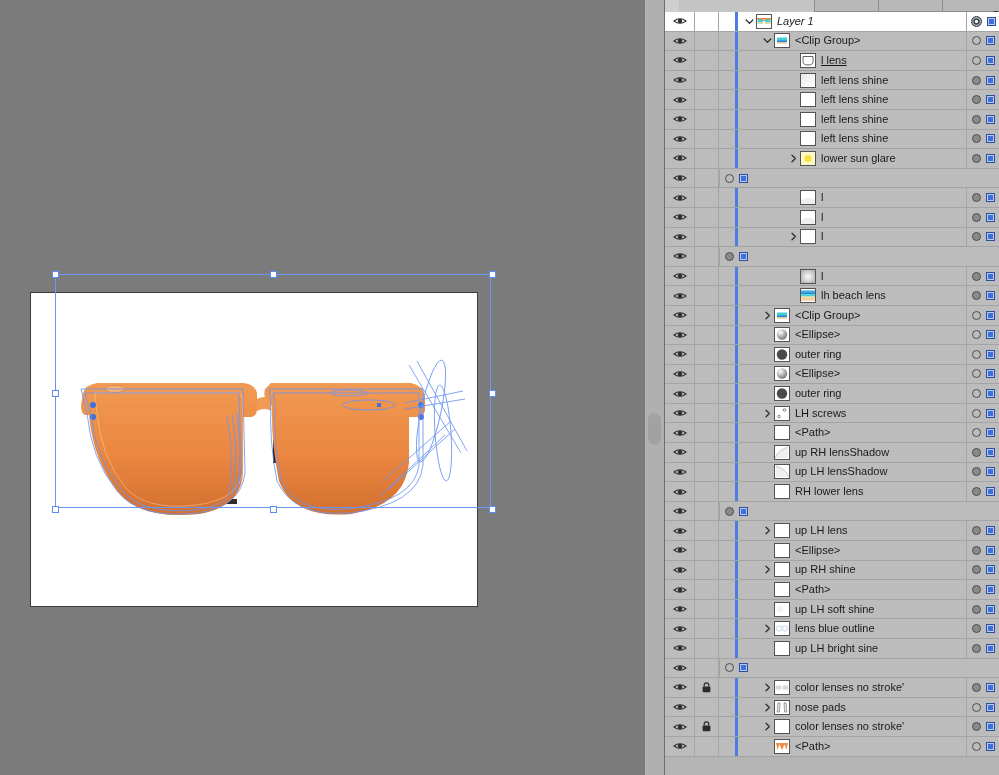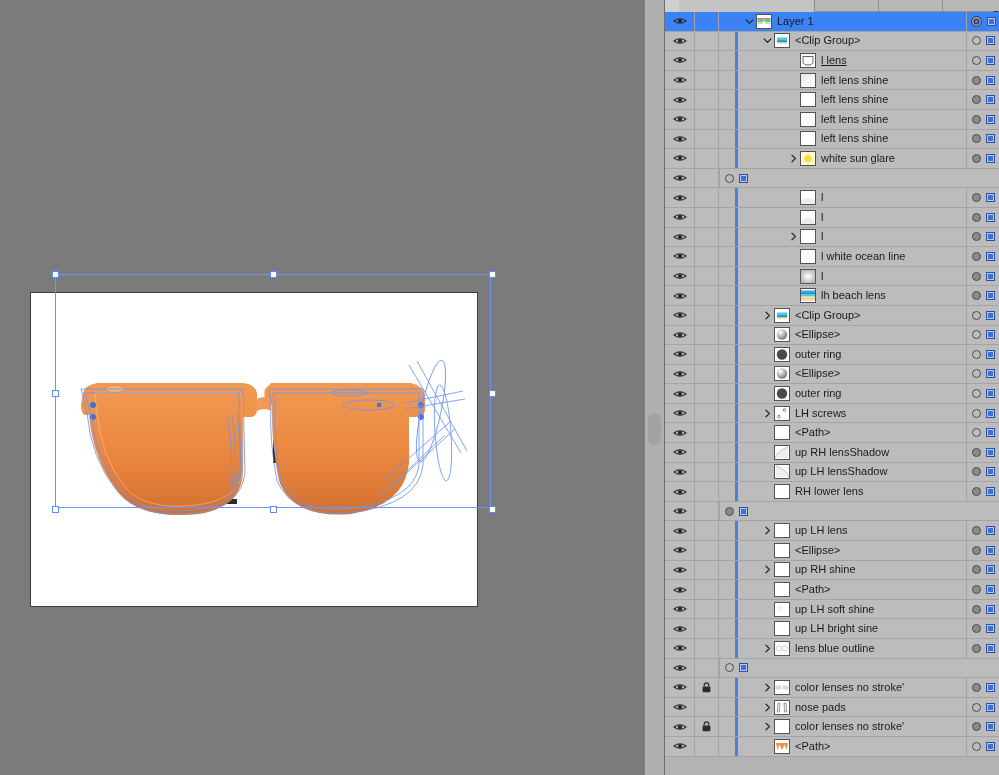--- a/index.html
+++ b/index.html
@@ -98,21 +98,21 @@
   .row {
     position: relative;
     display: flex; align-items: center;
     height: 19.6px;
     background: #bcbcbc;
     border-bottom: 1px solid #a4a4a4;
     font-size: 11px;
     color: #1a1a1a;
     white-space: nowrap;
   }
-  .row.selected { background: #3b82f6; }
+  .row.selected { background: #ffffff; font-style: italic; }
   .row.spacer { background: #b4b4b4; border-bottom: none; height: auto; flex: 1; }
 
   .col-eye {
     width: 30px; height: 100%;
     display: flex; align-items: center; justify-content: center;
     border-right: 1px solid #a4a4a4;
     flex: 0 0 30px;
   }
   .col-lock {
     width: 24px; height: 100%;
@@ -562,21 +562,21 @@
               <svg width="9" height="9" viewBox="0 0 9 9">
                 <path d="M3 1.2 L6.4 4.5 L3 7.8" fill="none" stroke="#2e2e2e" stroke-width="1.3" stroke-linecap="round" stroke-linejoin="round"></path>
               </svg>
             </span>
             <span class="thumb">
               <svg width="14" height="13" viewBox="0 0 14 13" style="display:block">
                 <rect width="14" height="13" fill="#fdf8c8"></rect>
                 <circle cx="7" cy="6.5" r="3.6" fill="#f2e13f"></circle>
               </svg>
             </span>
-            <span class="row-label">white sun glare</span>
+            <span class="row-label">lower sun glare</span>
           </div>
           <div class="col-right">
             <span class="target-circle filled"></span>
             <span class="sel-square"></span>
           </div>
         </div>
         <div class="row">
           <div class="col-eye">
             <svg class="eye" width="14" height="10" viewBox="0 0 14 10">
               <path d="M1 5 Q7 0.4 13 5 Q7 9.6 1 5 Z" fill="none" stroke="#2e2e2e" stroke-width="1.1"></path>
@@ -671,32 +671,20 @@
           </div>
         </div>
         <div class="row">
           <div class="col-eye">
             <svg class="eye" width="14" height="10" viewBox="0 0 14 10">
               <path d="M1 5 Q7 0.4 13 5 Q7 9.6 1 5 Z" fill="none" stroke="#2e2e2e" stroke-width="1.1"></path>
               <circle cx="7" cy="5" r="2.2" fill="#2e2e2e"></circle>
             </svg>
           </div>
           <div class="col-lock"></div>
-          <div class="col-main">
-            <span class="indent-pad" style="width:16px"></span>
-            <span class="indent-bar"></span>
-            <span class="indent-pad" style="width:48px"></span>
-            <span class="twisty"></span>
-            <span class="thumb">
-              <svg width="14" height="13" viewBox="0 0 14 13" style="display:block">
-                <rect width="14" height="13" fill="#ffffff"></rect>
-              </svg>
-            </span>
-            <span class="row-label">l white ocean line</span>
-          </div>
           <div class="col-right">
             <span class="target-circle filled"></span>
             <span class="sel-square"></span>
           </div>
         </div>
         <div class="row">
           <div class="col-eye">
             <svg class="eye" width="14" height="10" viewBox="0 0 14 10">
               <path d="M1 5 Q7 0.4 13 5 Q7 9.6 1 5 Z" fill="none" stroke="#2e2e2e" stroke-width="1.1"></path>
               <circle cx="7" cy="5" r="2.2" fill="#2e2e2e"></circle>
@@ -1191,58 +1179,58 @@
             <svg class="eye" width="14" height="10" viewBox="0 0 14 10">
               <path d="M1 5 Q7 0.4 13 5 Q7 9.6 1 5 Z" fill="none" stroke="#2e2e2e" stroke-width="1.1"></path>
               <circle cx="7" cy="5" r="2.2" fill="#2e2e2e"></circle>
             </svg>
           </div>
           <div class="col-lock"></div>
           <div class="col-main">
             <span class="indent-pad" style="width:16px"></span>
             <span class="indent-bar"></span>
             <span class="indent-pad" style="width:22px"></span>
-            <span class="twisty"></span>
-            <span class="thumb">
-              <svg width="14" height="13" viewBox="0 0 14 13" style="display:block">
-                <rect width="14" height="13" fill="#ffffff"></rect>
-              </svg>
-            </span>
-            <span class="row-label">up LH bright sine</span>
-          </div>
-          <div class="col-right">
-            <span class="target-circle filled"></span>
-            <span class="sel-square"></span>
-          </div>
-        </div>
-        <div class="row">
-          <div class="col-eye">
-            <svg class="eye" width="14" height="10" viewBox="0 0 14 10">
-              <path d="M1 5 Q7 0.4 13 5 Q7 9.6 1 5 Z" fill="none" stroke="#2e2e2e" stroke-width="1.1"></path>
-              <circle cx="7" cy="5" r="2.2" fill="#2e2e2e"></circle>
-            </svg>
-          </div>
-          <div class="col-lock"></div>
-          <div class="col-main">
-            <span class="indent-pad" style="width:16px"></span>
-            <span class="indent-bar"></span>
-            <span class="indent-pad" style="width:22px"></span>
             <span class="twisty">
               <svg width="9" height="9" viewBox="0 0 9 9">
                 <path d="M3 1.2 L6.4 4.5 L3 7.8" fill="none" stroke="#2e2e2e" stroke-width="1.3" stroke-linecap="round" stroke-linejoin="round"></path>
               </svg>
             </span>
             <span class="thumb">
               <svg width="14" height="13" viewBox="0 0 14 13" style="display:block">
                 <rect width="14" height="13" fill="#ffffff"></rect>
                 <ellipse cx="4" cy="6.5" rx="2.8" ry="2.6" fill="none" stroke="#c8d4ef" stroke-width="1"></ellipse>
                 <ellipse cx="10" cy="6.5" rx="2.8" ry="2.6" fill="none" stroke="#c8d4ef" stroke-width="1"></ellipse>
               </svg>
             </span>
             <span class="row-label">lens blue outline</span>
+          </div>
+          <div class="col-right">
+            <span class="target-circle filled"></span>
+            <span class="sel-square"></span>
+          </div>
+        </div>
+        <div class="row">
+          <div class="col-eye">
+            <svg class="eye" width="14" height="10" viewBox="0 0 14 10">
+              <path d="M1 5 Q7 0.4 13 5 Q7 9.6 1 5 Z" fill="none" stroke="#2e2e2e" stroke-width="1.1"></path>
+              <circle cx="7" cy="5" r="2.2" fill="#2e2e2e"></circle>
+            </svg>
+          </div>
+          <div class="col-lock"></div>
+          <div class="col-main">
+            <span class="indent-pad" style="width:16px"></span>
+            <span class="indent-bar"></span>
+            <span class="indent-pad" style="width:22px"></span>
+            <span class="twisty"></span>
+            <span class="thumb">
+              <svg width="14" height="13" viewBox="0 0 14 13" style="display:block">
+                <rect width="14" height="13" fill="#ffffff"></rect>
+              </svg>
+            </span>
+            <span class="row-label">up LH bright sine</span>
           </div>
           <div class="col-right">
             <span class="target-circle filled"></span>
             <span class="sel-square"></span>
           </div>
         </div>
         <div class="row">
           <div class="col-eye">
             <svg class="eye" width="14" height="10" viewBox="0 0 14 10">
               <path d="M1 5 Q7 0.4 13 5 Q7 9.6 1 5 Z" fill="none" stroke="#2e2e2e" stroke-width="1.1"></path>

